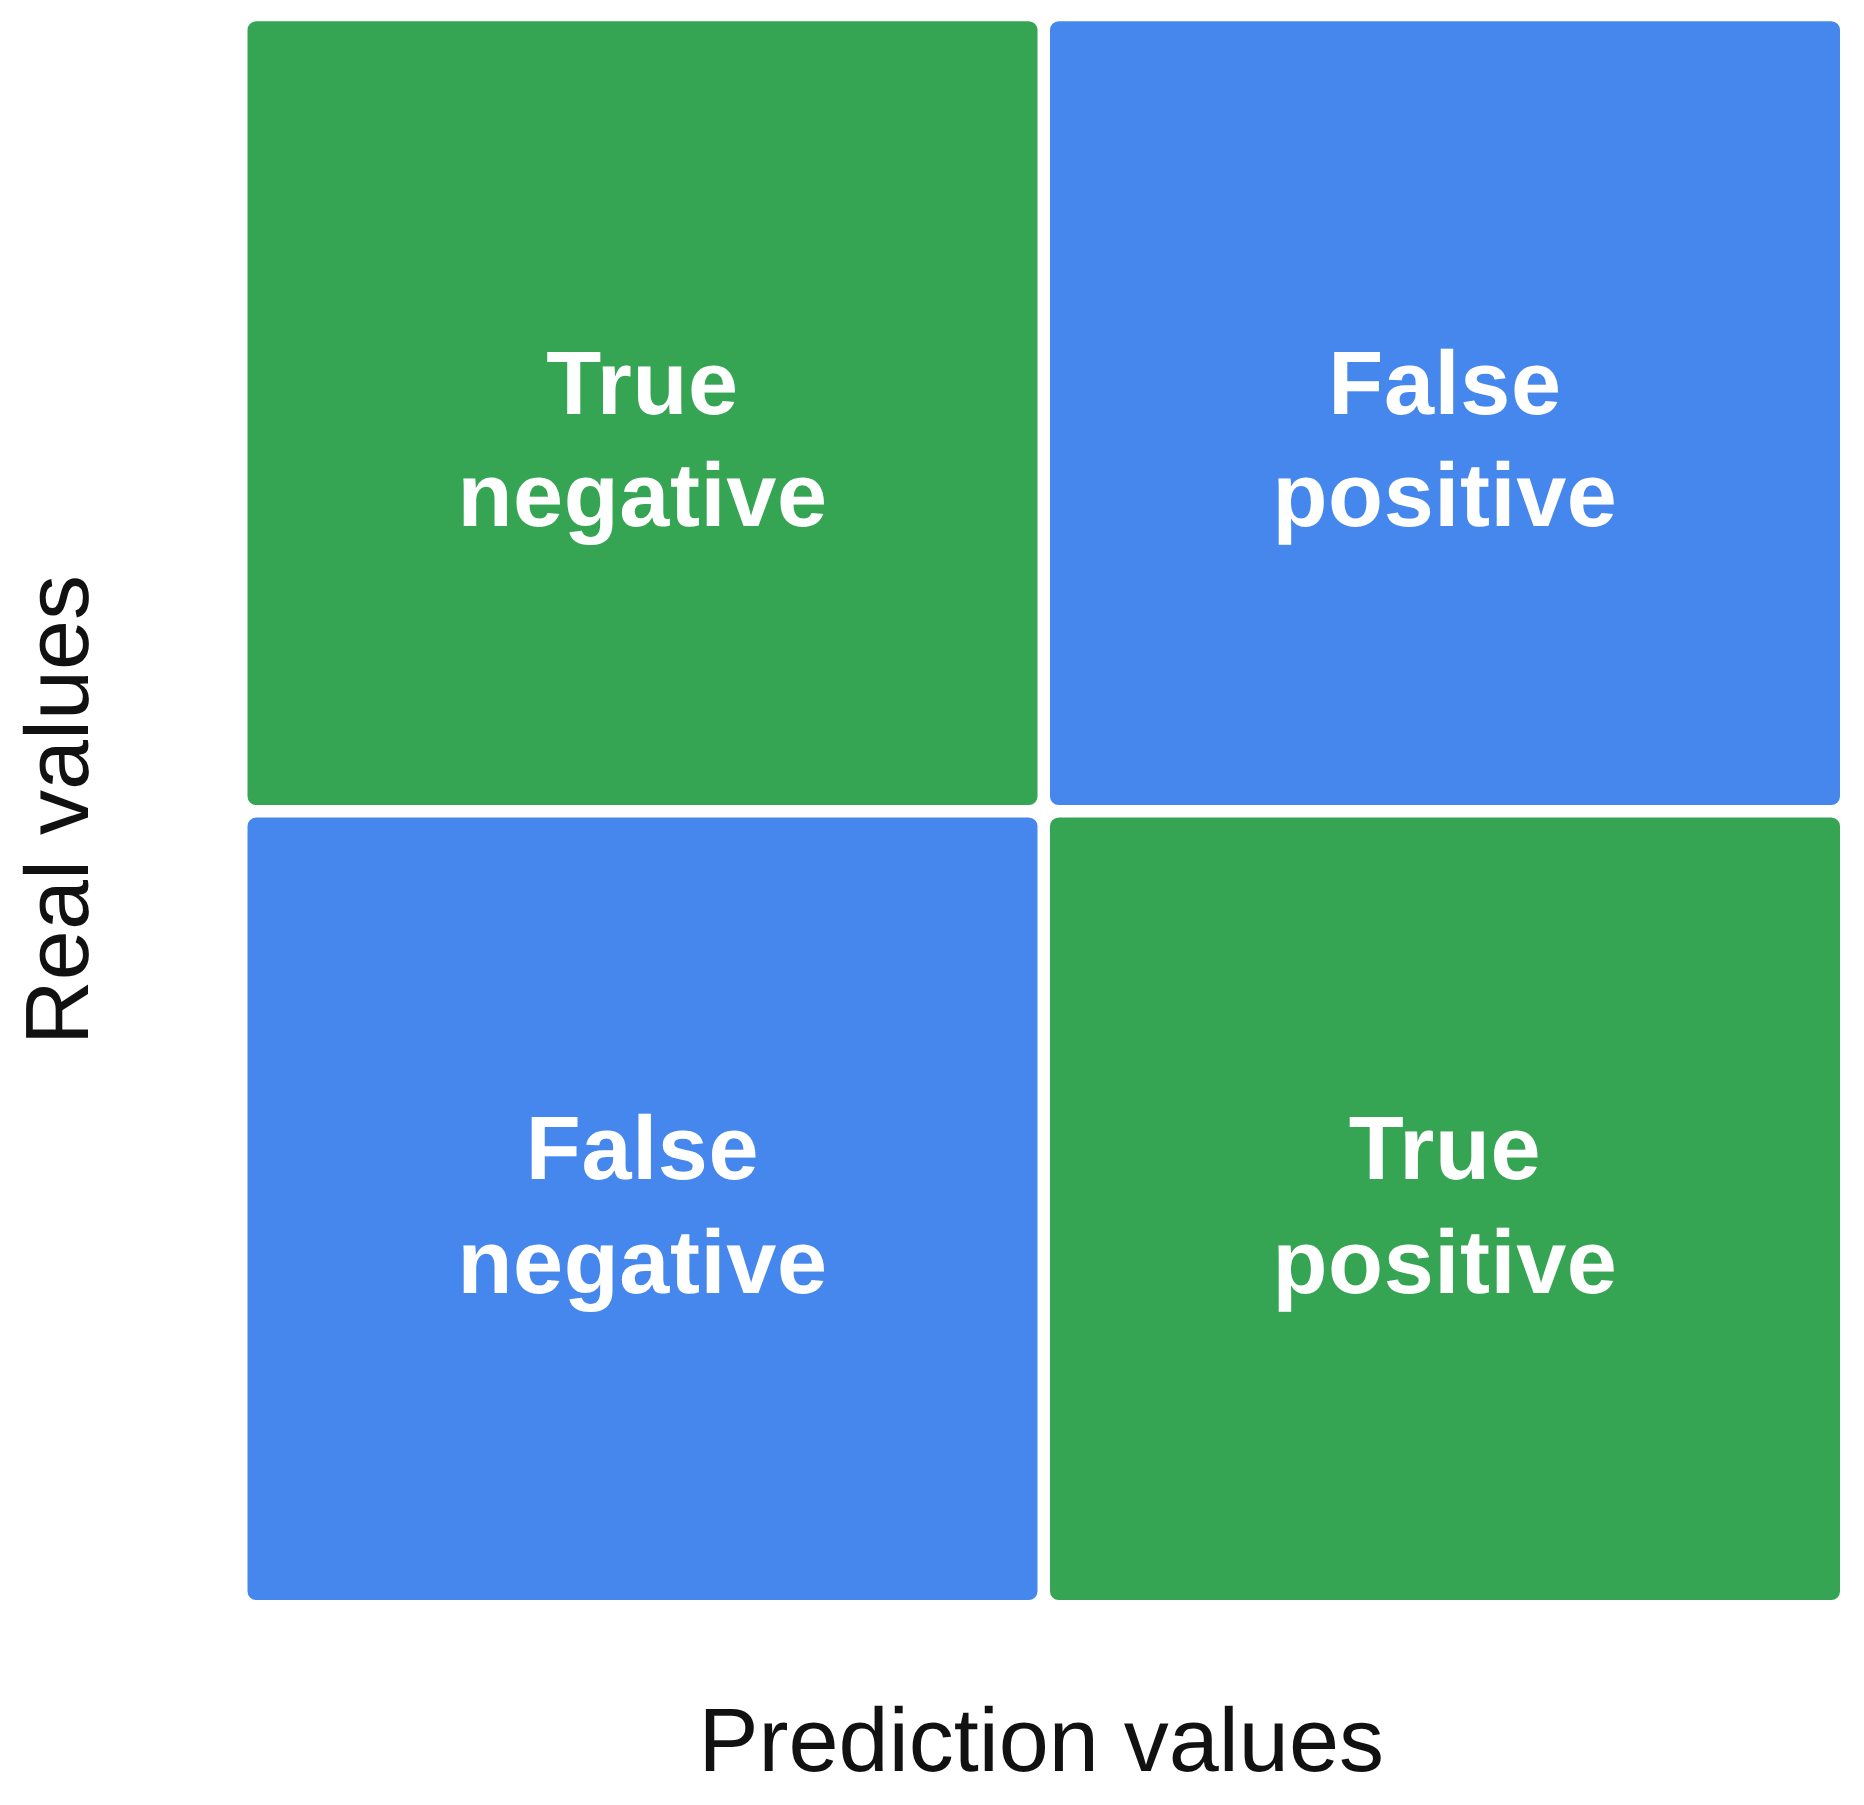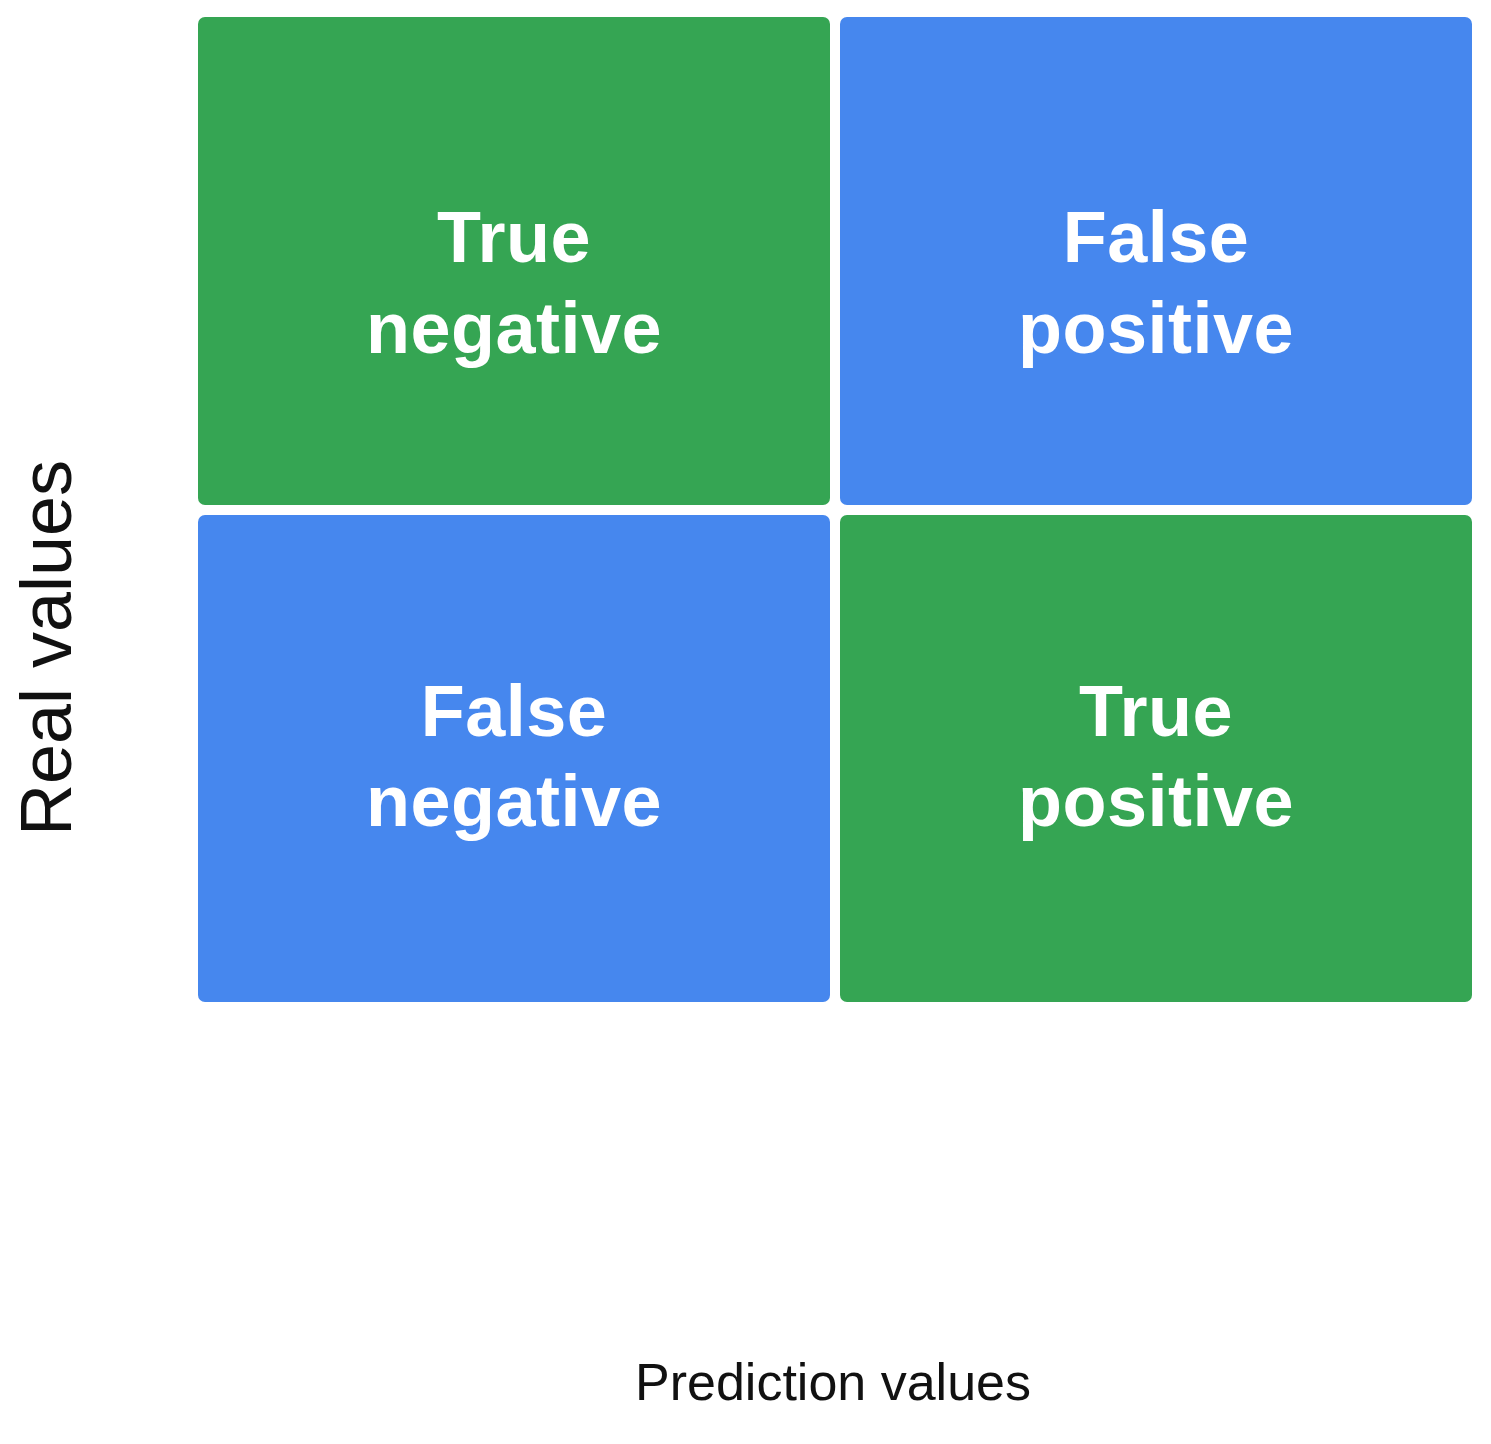--- a/index.html
+++ b/index.html
@@ -14,21 +14,21 @@
     height: 1444px;
     background: #ffffff;
     overflow: hidden;
   }
   
   .matrix {
     position: absolute;
     left: 198px;
     top: 17px;
     width: 1274px;
-    height: 985px;
+    height: 1263px;
     display: grid;
     grid-template-columns: 1fr 1fr;
     grid-template-rows: 1fr 1fr;
     gap: 10px;
   }
   .cell {
     border-radius: 7px;
     display: flex;
     align-items: center;
     justify-content: center;
@@ -53,21 +53,21 @@
     white-space: nowrap;
     font-size: 72px;
     color: #111111;
   }
   .x-axis-label {
     position: absolute;
     left: 833px;
     top: 1352px;
     transform: translateX(-50%);
     white-space: nowrap;
-    font-size: 52px;
+    font-size: 72px;
     color: #111111;
   }
 </style>
 </head>
 <body>
 
 <div class="figure">
 
   <div class="y-axis-label">Real values</div>
 

